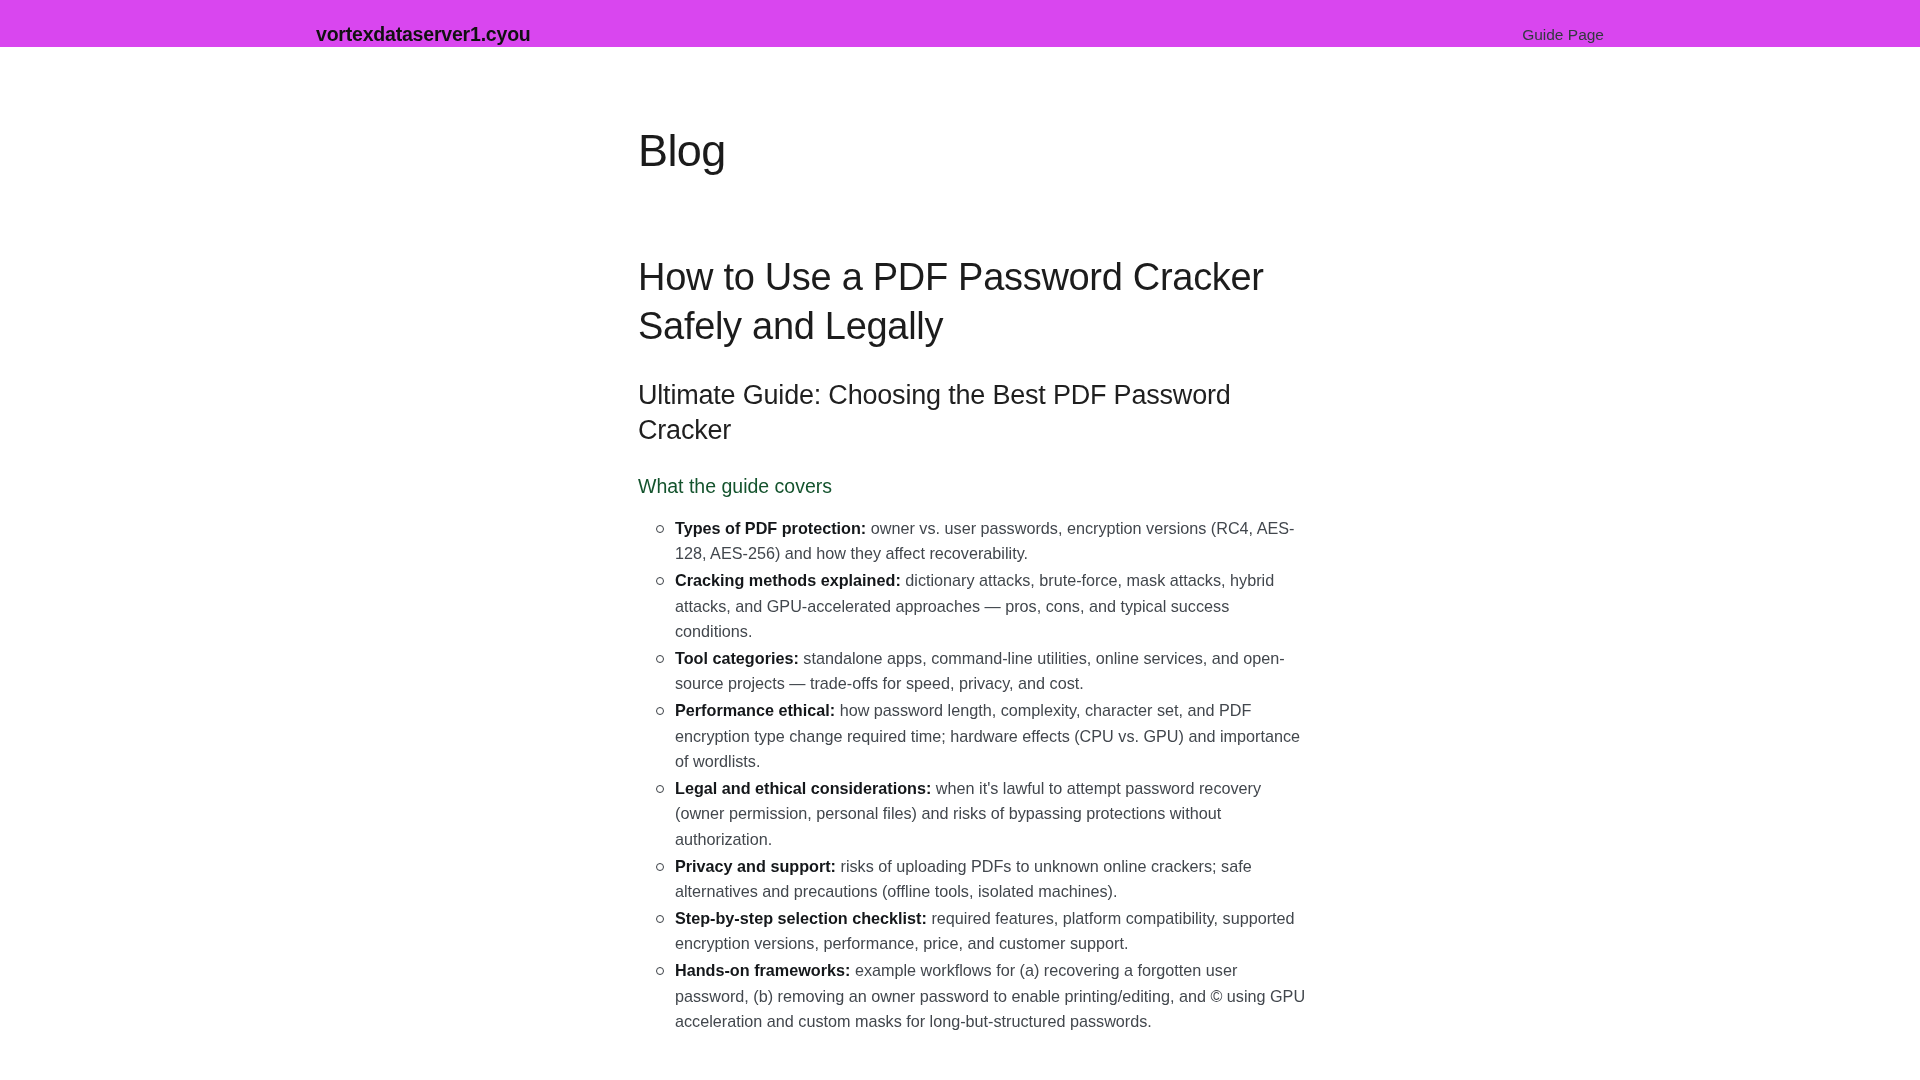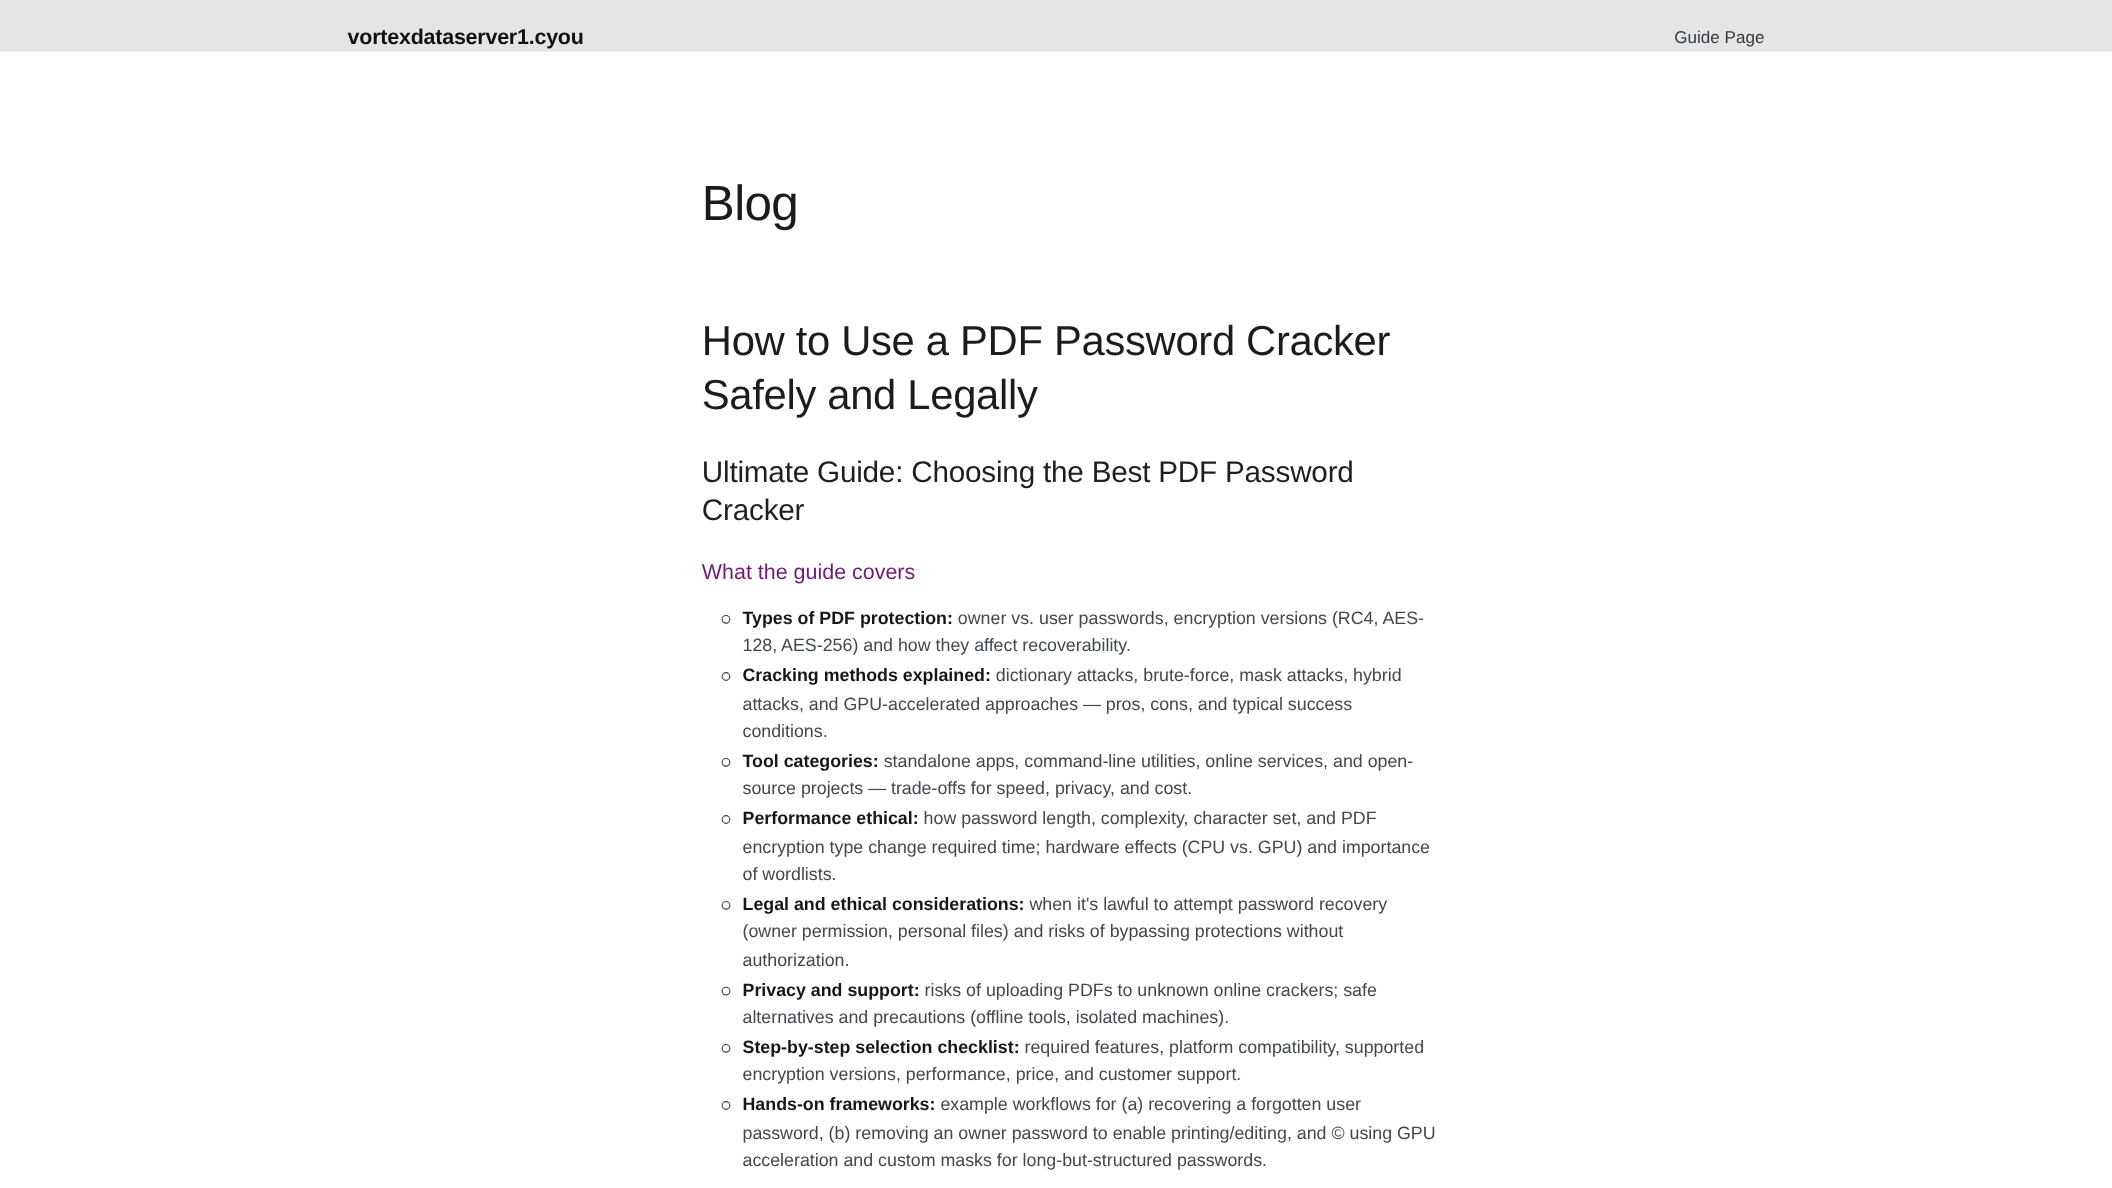--- a/index.html
+++ b/index.html
@@ -14,21 +14,21 @@
   body {
     font-family: "Liberation Sans", sans-serif;
     color: #3f3f3f;
     -webkit-font-smoothing: antialiased;
   }
 
   
   .site-header {
     width: 100%;
     padding: 22px 0 0 12px;
-    background: #e5e5e5;
+    background: #d946ef;
   }
   .header-inner {
     width: 1380px;
     margin: 0 auto;
     display: flex;
     align-items: flex-start;
     justify-content: space-between;
     padding: 0 52px 0 40px;
   }
   .site-title {
@@ -62,21 +62,21 @@
   .content-column {
     width: 670px;
     margin: 0 0 0 638px;
   }
   .page-title {
     font-size: 45px;
     font-weight: 400;
     line-height: 1.15;
     letter-spacing: -0.6px;
     color: #1b1b1b;
-    margin: 112px 0 0 0;
+    margin: 78px 0 0 0;
   }
 
   .post {
     margin-top: 76px;
   }
   .post-title {
     font-size: 38px;
     font-weight: 400;
     line-height: 1.28;
     letter-spacing: -0.3px;
@@ -88,21 +88,21 @@
     font-weight: 400;
     line-height: 1.3;
     letter-spacing: -0.2px;
     color: #1f1f1f;
     margin: 28px 0 0 0;
   }
   .post-section-heading {
     font-size: 19.5px;
     font-weight: 400;
     line-height: 1.4;
-    color: #701a75;
+    color: #14532d;
     margin: 24px 0 0 0;
   }
 
   .covers-list {
     list-style: none;
     margin: 16px 0 16px 0;
     padding: 0;
   }
   .covers-list li {
     position: relative;

